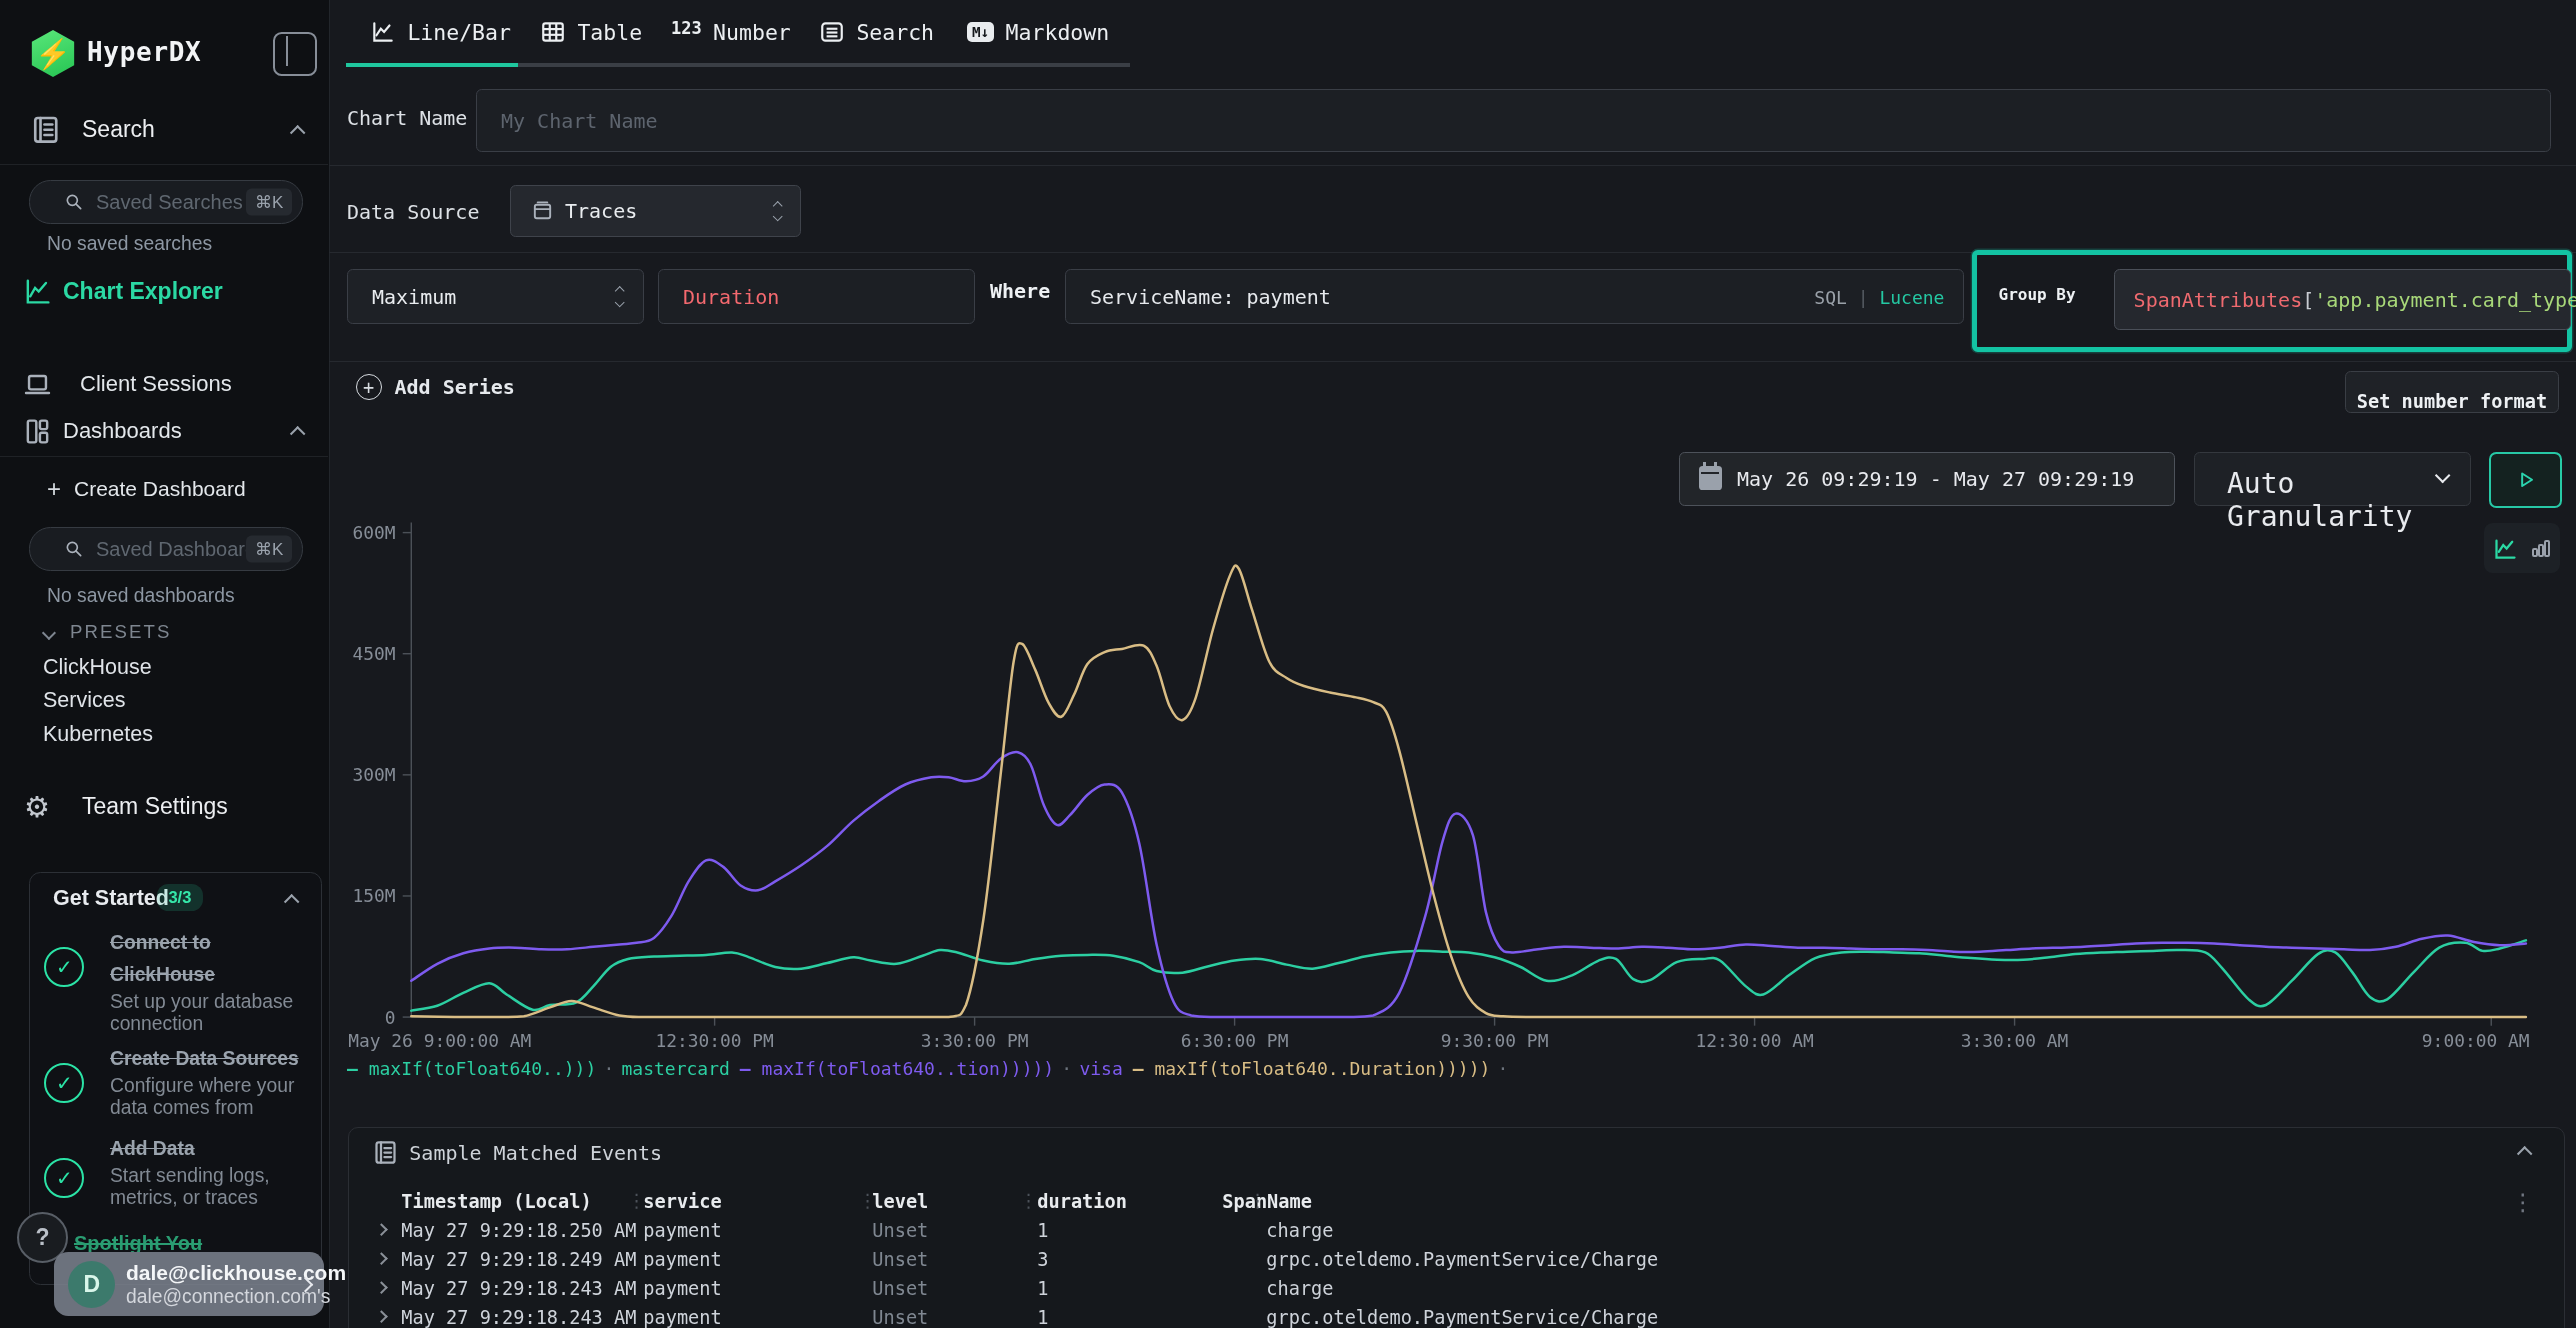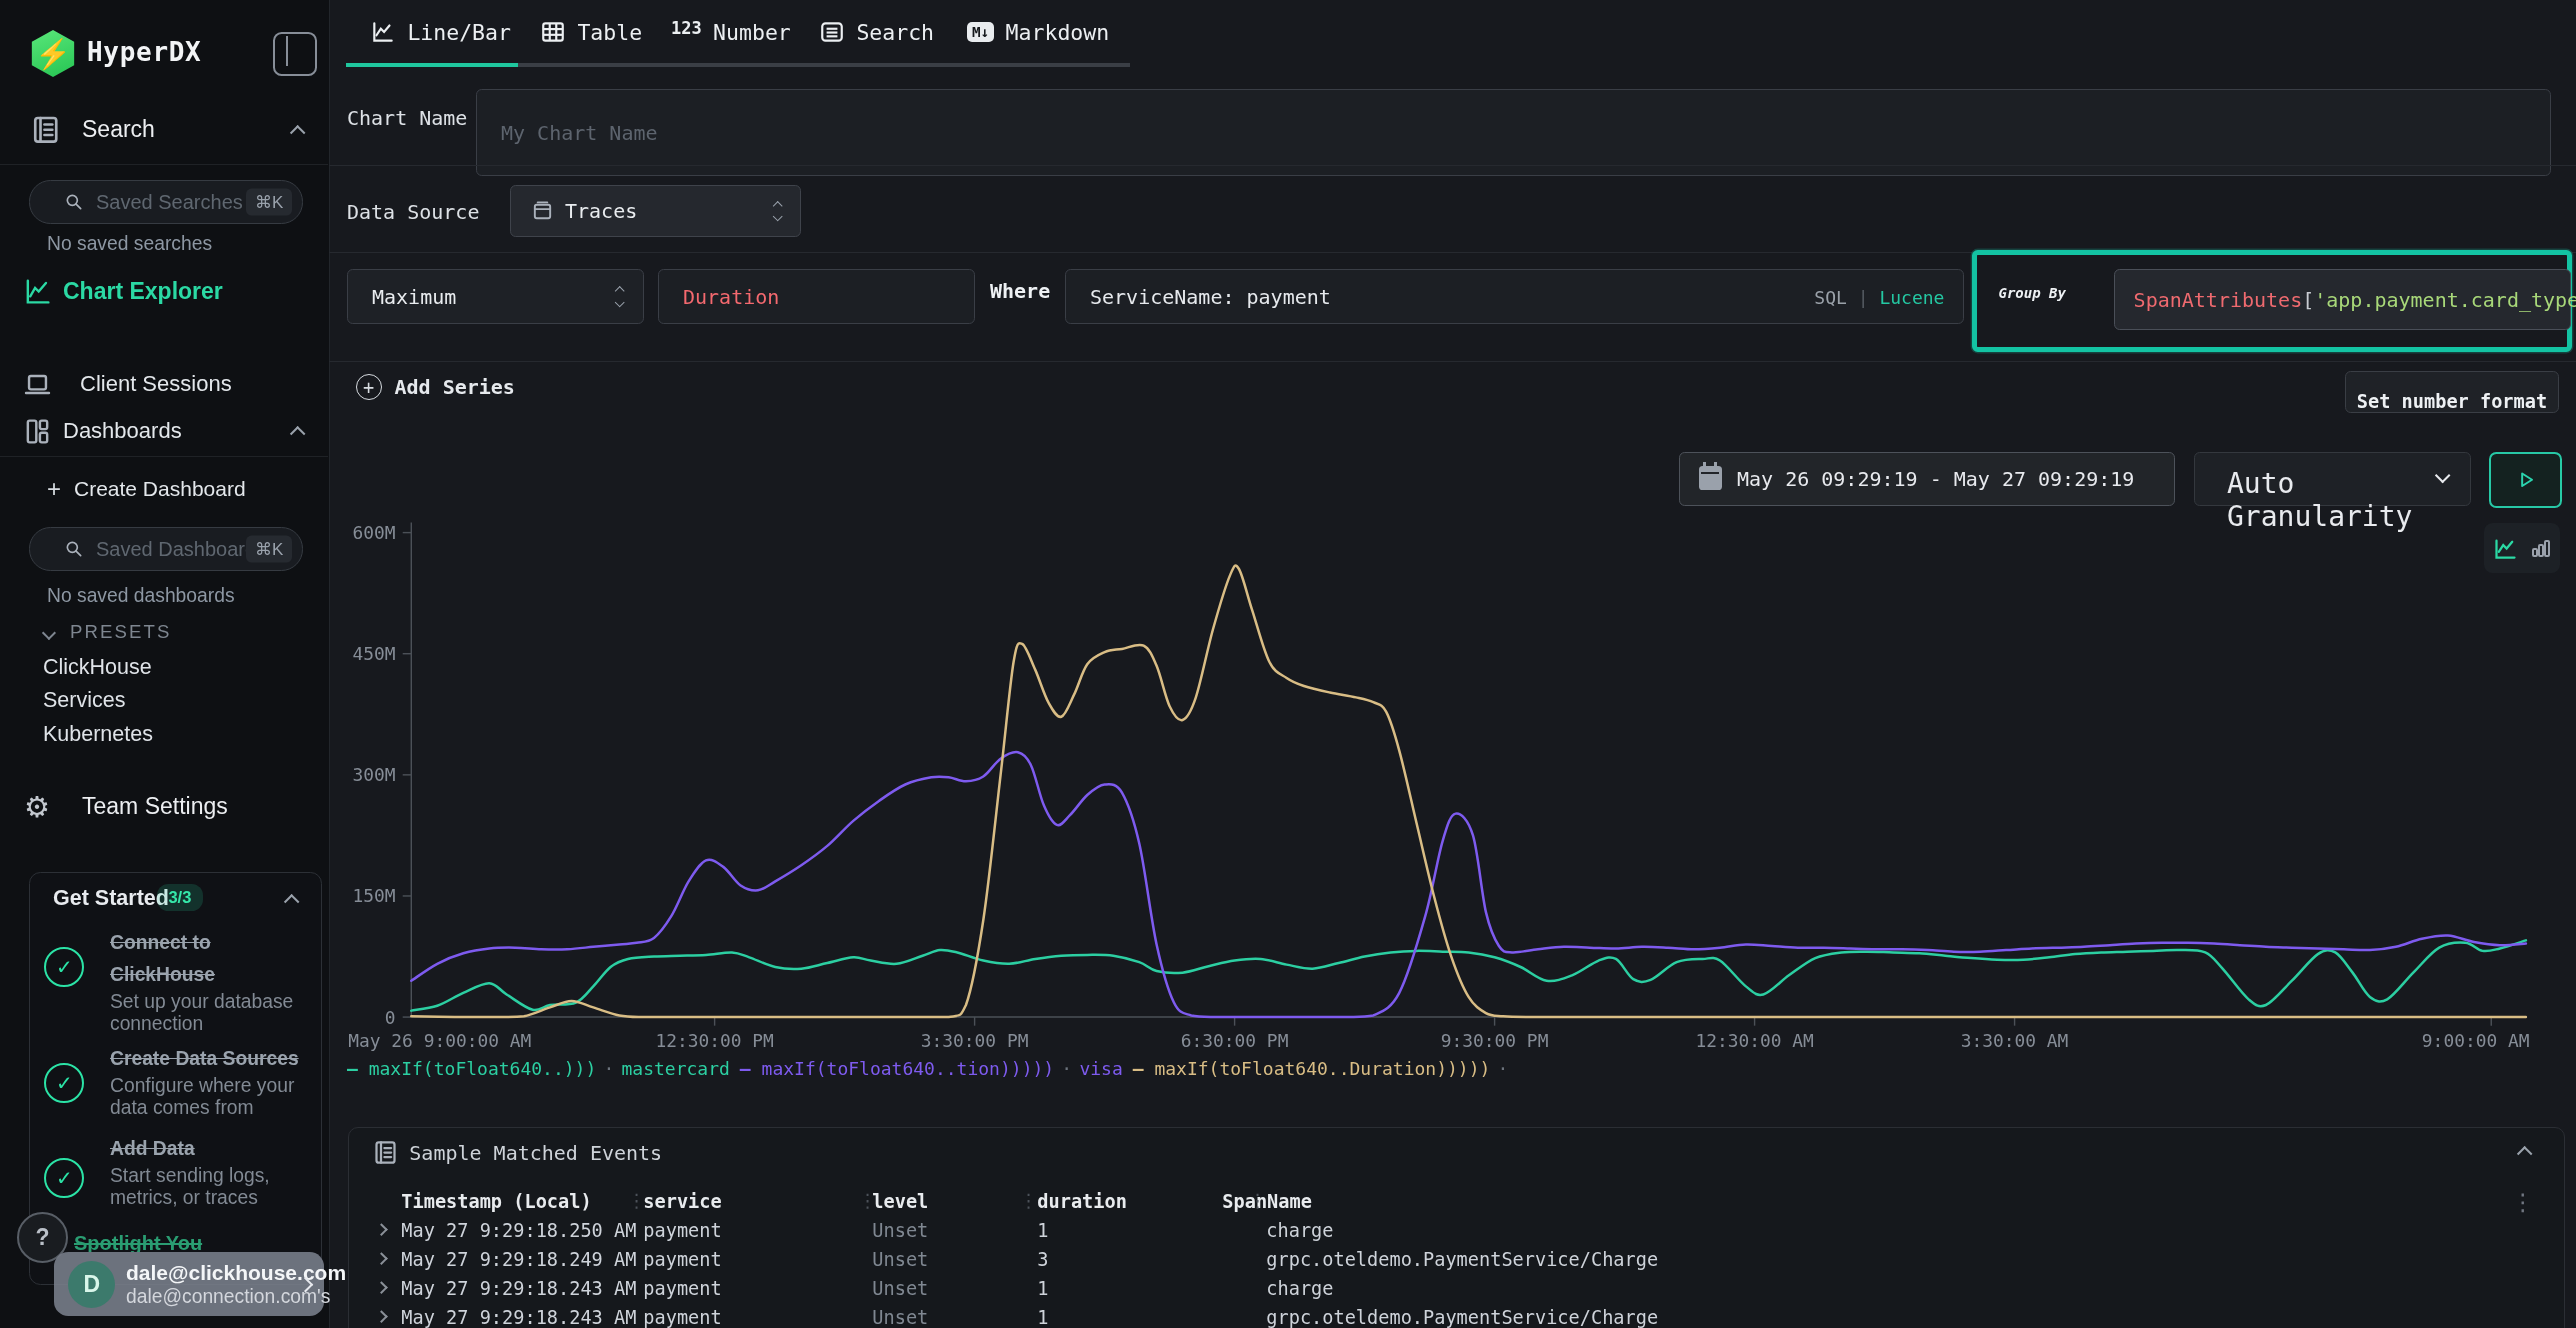--- a/index.html
+++ b/index.html
@@ -43,21 +43,21 @@
 
   
   #main{position:absolute;left:329px;top:0;width:2247px;height:1328px;}
   .divider{position:absolute;left:0;width:2247px;height:1.4px;background:#26292f;}
   .tab{position:absolute;top:0;height:64px;display:flex;align-items:center;gap:11.4px;color:#eceff2;font-size:21.5px;}
   .tab-underline-gray{position:absolute;left:16.5px;top:63px;width:784px;height:4.3px;background:#3a3e45;}
   .tab-underline-teal{position:absolute;left:16.5px;top:63px;width:172px;height:4.3px;background:#1fc79e;z-index:2;}
   .field-label{font-size:20px;color:#dde1e6;}
   .input{background:#1c1f24;border:1.4px solid #3a3e46;border-radius:5.7px;}
   .selectbox{background:#25282e;border:1.4px solid #3f434b;border-radius:5.7px;}
-  input.real{background:#1c1f24;border:1.4px solid #3a3e46;border-radius:5.7px;color:#e9ecef;font-size:20px;font-family:"DejaVu Sans Mono",monospace;padding:16px 24px;outline:none;}
+  input.real{background:#1c1f24;border:1.4px solid #3a3e46;border-radius:5.7px;color:#e9ecef;font-size:20px;font-family:"DejaVu Sans Mono",monospace;padding:4px 24px;outline:none;}
   input.real::placeholder{color:#5d646e;}
   .dblchev{display:inline-flex;flex-direction:column;gap:4.3px;}
   .dblchev .chev{width:6.4px;height:6.4px;border-width:1.8px;}
   .btn{background:#1f2227;border:1.4px solid #3a3e45;border-radius:5.7px;color:#eef1f4;font-weight:bold;}
   #groupby-annot{position:absolute;left:1643px;top:250px;width:590px;height:92px;border:5px solid #13c3a3;border-radius:5.7px;background:#17191e;box-shadow:0 0 0 1.4px rgba(19,195,163,.25);}
   .gb-input{position:absolute;left:137px;top:14.3px;width:436px;height:59px;background:#25282e;border:1.4px solid #4a4f58;border-radius:5.7px;display:flex;align-items:center;padding-left:18.6px;font-size:20px;}
   .code-red{color:#ef6a6f;} .code-grn{color:#a8d879;} .code-brk{color:#c8ccd2;}
   .toggle-box{position:absolute;left:2155px;top:523px;width:76px;height:50px;background:#1d2126;border-radius:8.6px;display:flex;align-items:center;justify-content:center;gap:10px;}
   #legend{position:absolute;left:18px;top:1058px;font-size:18px;color:#6b727c;white-space:nowrap;}
   #legend .dash{font-weight:bold;}
@@ -298,21 +298,21 @@
     <div class="input abs" style="left:736px;top:269px;width:897px;height:53px;">
       <span class="abs" style="left:24px;top:15px;font-size:20px;color:#e6e9ed;">ServiceName: payment</span>
       <span class="abs" style="right:18.6px;top:16.5px;font-size:18px;color:#9aa1a9;">
         <span>SQL</span>
         <span style="color:#555b63;"> | </span>
         <span style="color:#24c8a3;">Lucene</span>
       </span>
     </div>
 
     <div id="groupby-annot">
-      <span class="abs" style="left:21.5px;top:30px;font-size:14px;font-weight:bold;color:#eef1f4;font-style:italic;">Group By</span>
+      <span class="abs" style="left:21.5px;top:30px;font-size:16px;font-weight:bold;color:#eef1f4;">Group By</span>
       <div class="gb-input">
         <span class="code-red">SpanAttributes</span>
           <span class="code-brk">[</span>
           <span class="code-grn">'app.payment.card_type'</span>
       </div>
     </div>
     <div class="divider" style="top:361px;"></div>
 
     <div class="abs" style="left:26.5px;top:374px;display:flex;align-items:center;gap:13px;">
       <span style="width:24px;height:24px;border:1.8px solid #d7dce1;border-radius:50%;display:flex;align-items:center;justify-content:center;color:#d7dce1;font-size:18.6px;">+</span>

